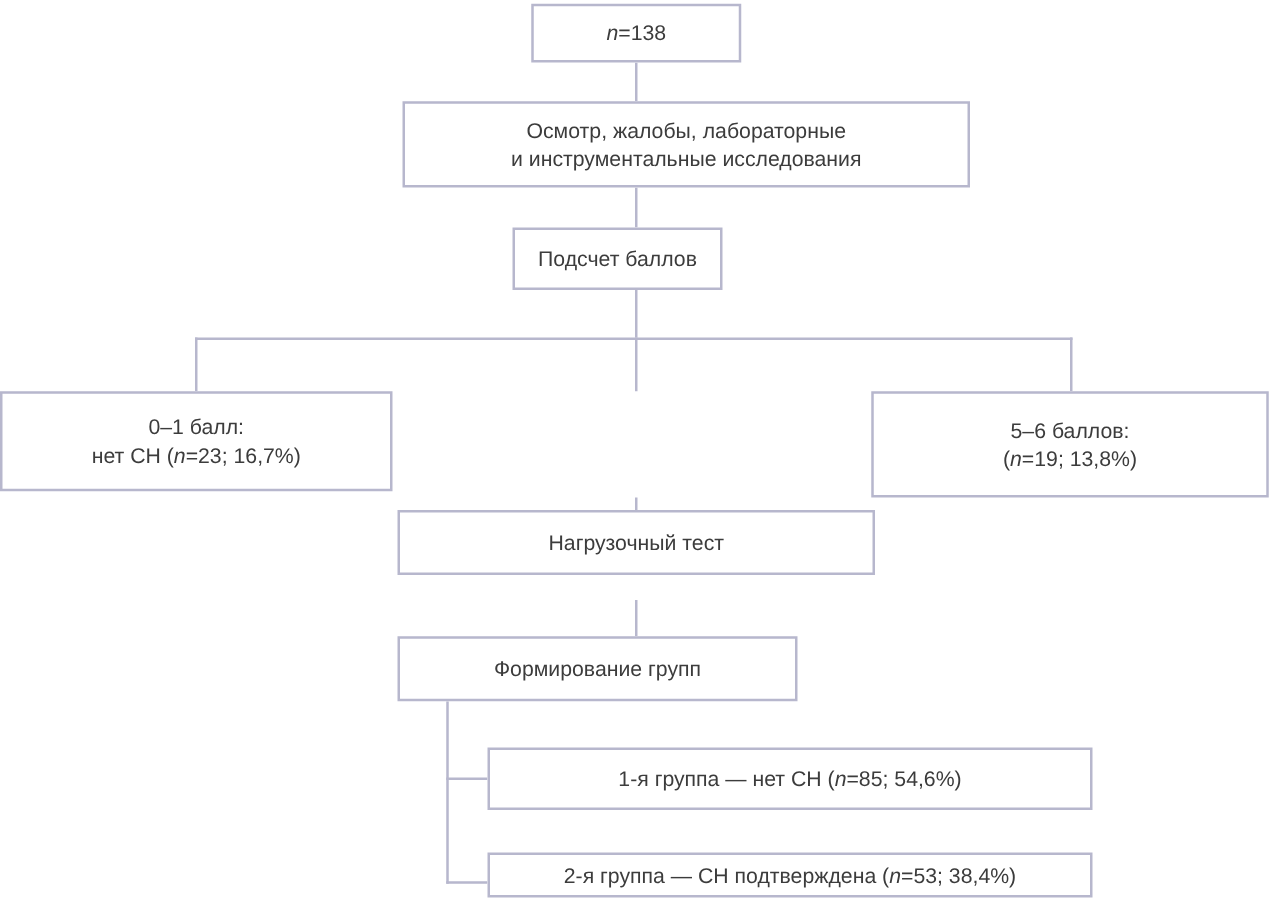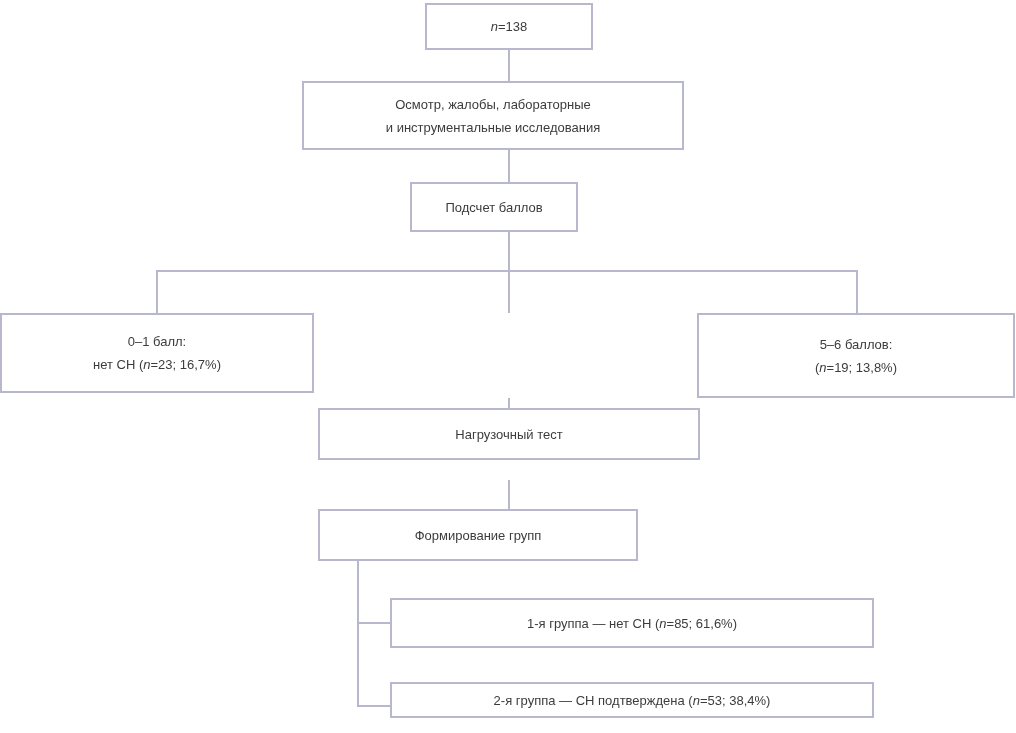--- a/index.html
+++ b/index.html
@@ -20,21 +20,21 @@
   }
   .box{
     position:absolute;
     border:2px solid var(--line);
     background:#fff;
     display:flex;
     flex-direction:column;
     justify-content:center;
     align-items:center;
     text-align:center;
-    font-size:13px;
+    font-size:17px;
     line-height:23px;
     z-index:2;
   }
   .box i{font-style:italic;}
   .vline,.hline{
     position:absolute;
     background:var(--line);
     z-index:1;
   }
   .vline{width:2px;}
@@ -55,21 +55,21 @@
   <div class="vline" style="left:508px;top:398px;height:30px"></div>
   <div class="vline" style="left:508px;top:480px;height:29px"></div>
   <div class="vline" style="left:357px;top:561px;height:146px"></div>
   <div class="hline" style="left:357px;top:622px;width:33px"></div>
   <div class="hline" style="left:357px;top:705px;width:33px"></div>
 
   <div class="box" style="left:425px;top:3px;width:168px;height:47px">
       <div><i>n</i><span>=138</span></div>
     </div>
 
-  <div class="box" style="left:302px;top:81px;width:382px;height:69px">
+  <div class="box" style="left:322px;top:81px;width:454px;height:69px">
       <div><span>Осмотр, жалобы, лабораторные</span></div>
       <div><span>и инструментальные исследования</span></div>
     </div>
 
   <div class="box" style="left:410px;top:182px;width:168px;height:50px">
       <div><span>Подсчет баллов</span></div>
     </div>
 
   <div class="box" style="left:0px;top:313px;width:314px;height:80px">
       <div><span>0–1 балл:</span></div>
@@ -84,20 +84,20 @@
 
   <div class="box" style="left:318px;top:408px;width:382px;height:52px">
       <div><span>Нагрузочный тест</span></div>
     </div>
 
   <div class="box" style="left:318px;top:509px;width:320px;height:52px">
       <div><span>Формирование групп</span></div>
     </div>
 
   <div class="box" style="left:390px;top:598px;width:484px;height:50px">
-      <div><span>1-я группа — нет СН (</span><i>n</i><span>=85; 61,6%)</span></div>
+      <div><span>1-я группа — нет СН (</span><i>n</i><span>=85; 54,6%)</span></div>
     </div>
 
   <div class="box" style="left:390px;top:682px;width:484px;height:36px">
       <div><span>2-я группа — СН подтверждена (</span><i>n</i><span>=53; 38,4%)</span></div>
     </div>
 
 </div>
 
 </body></html>

